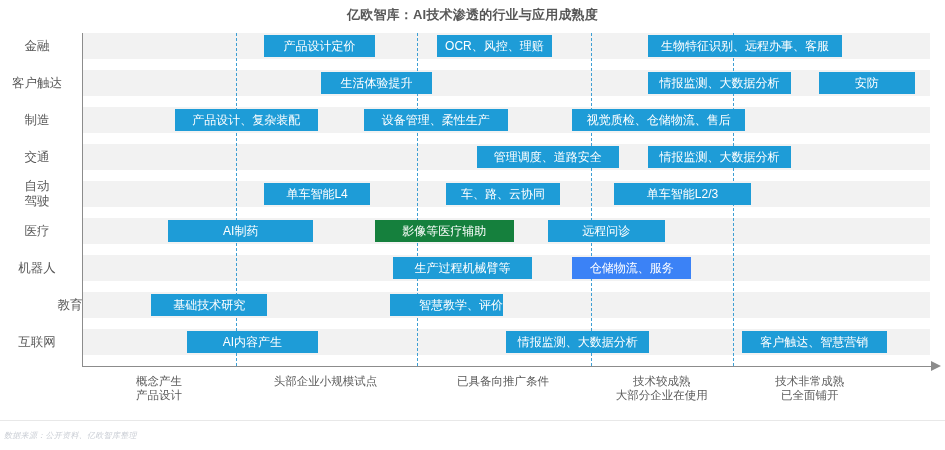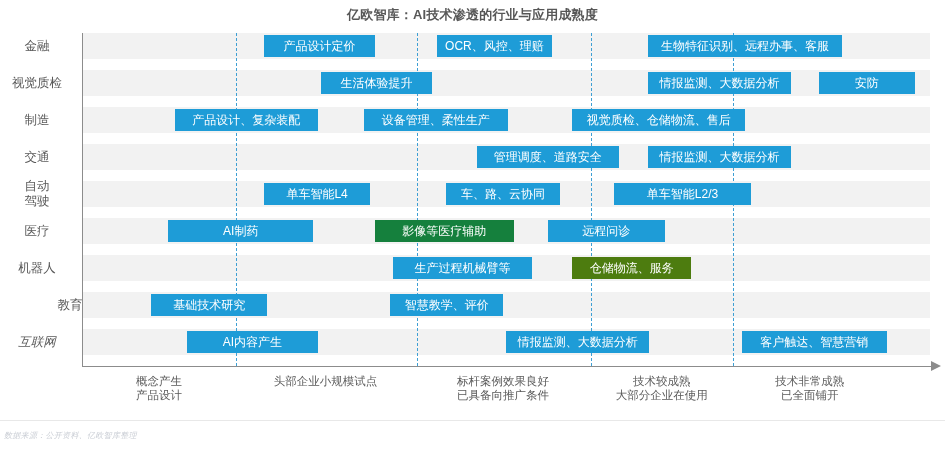--- a/index.html
+++ b/index.html
@@ -82,42 +82,42 @@
 
   <div class="axis-left"></div>
   <div class="axis-bottom"></div>
   <div class="axis-arrow"></div>
 
   <div id="rowlabels">
       <div class="row-label" style="top: 38.5px;">
         <div>金融</div>
       </div>
       <div class="row-label" style="top: 75.5px;">
-        <div>视觉质检</div>
+        <div>客户触达</div>
       </div>
       <div class="row-label" style="top: 112.5px;">
         <div>制造</div>
       </div>
       <div class="row-label" style="top: 149.5px;">
         <div>交通</div>
       </div>
       <div class="row-label" style="top: 179px;">
         <div>自动</div>
         <div>驾驶</div>
       </div>
       <div class="row-label" style="top: 223.5px;">
         <div>医疗</div>
       </div>
       <div class="row-label" style="top: 260.5px;">
         <div>机器人</div>
       </div>
       <div class="row-label" style="top: 297.5px; padding-left: 33px;">
         <div>教育</div>
       </div>
-      <div class="row-label" style="top: 334.5px; font-style: italic;">
+      <div class="row-label" style="top: 334.5px;">
         <div>互联网</div>
       </div>
     </div>
   <div id="bars">
       <div class="bar" style="left: 263.935px; width: 111.011px; top: 35px; background: rgb(30, 156, 215);">产品设计定价</div>
       <div class="bar" style="left: 436.618px; width: 115.636px; top: 35px; background: rgb(30, 156, 215);">OCR、风控、理赔</div>
       <div class="bar" style="left: 647.847px; width: 194.269px; top: 35px; background: rgb(30, 156, 215);">生物特征识别、远程办事、客服</div>
       <div class="bar" style="left: 320.982px; width: 111.011px; top: 72px; background: rgb(30, 156, 215);">生活体验提升</div>
       <div class="bar" style="left: 647.847px; width: 143.389px; top: 72px; background: rgb(30, 156, 215);">情报监测、大数据分析</div>
       <div class="bar" style="left: 818.989px; width: 95.5927px; top: 72px; background: rgb(30, 156, 215);">安防</div>
@@ -126,37 +126,36 @@
       <div class="bar" style="left: 572.298px; width: 172.684px; top: 109px; background: rgb(30, 156, 215);">视觉质检、仓储物流、售后</div>
       <div class="bar" style="left: 476.705px; width: 141.847px; top: 146px; background: rgb(30, 156, 215);">管理调度、道路安全</div>
       <div class="bar" style="left: 647.847px; width: 143.389px; top: 146px; background: rgb(30, 156, 215);">情报监测、大数据分析</div>
       <div class="bar" style="left: 263.935px; width: 106.385px; top: 183px; background: rgb(30, 156, 215);">单车智能L4</div>
       <div class="bar" style="left: 445.869px; width: 114.095px; top: 183px; background: rgb(30, 156, 215);">车、路、云协同</div>
       <div class="bar" style="left: 613.927px; width: 137.222px; top: 183px; background: rgb(30, 156, 215);">单车智能L2/3</div>
       <div class="bar" style="left: 168.342px; width: 144.931px; top: 220px; background: rgb(30, 156, 215);">AI制药</div>
       <div class="bar" style="left: 374.945px; width: 138.764px; top: 220px; background: #15803d;">影像等医疗辅助</div>
       <div class="bar" style="left: 547.629px; width: 117.178px; top: 220px; background: rgb(30, 156, 215);">远程问诊</div>
       <div class="bar" style="left: 393px; width: 138.764px; top: 257px; background: rgb(30, 156, 215);">生产过程机械臂等</div>
-      <div class="bar" style="left: 572.298px; width: 118.72px; top: 257px; background: #4d7c0f;">仓储物流、服务</div>
+      <div class="bar" style="left: 572.298px; width: 118.72px; top: 257px; background: #3b82f6;">仓储物流、服务</div>
       <div class="bar" style="left: 151.382px; width: 115.636px; top: 294px; background: rgb(30, 156, 215);">基础技术研究</div>
-      <div class="bar" style="left: 390.364px; width: 112.553px; top: 294px; background: rgb(30, 156, 215);">智慧教学、评价</div>
+      <div class="bar" style="left: 390.364px; width: 112.553px; top: 294px; background: rgb(30, 156, 215); text-align: right;">智慧教学、评价</div>
       <div class="bar" style="left: 186.844px; width: 131.055px; top: 331px; background: rgb(30, 156, 215);">AI内容产生</div>
       <div class="bar" style="left: 506px; width: 143.389px; top: 331px; background: rgb(30, 156, 215);">情报监测、大数据分析</div>
       <div class="bar" style="left: 741.898px; width: 144.931px; top: 331px; background: rgb(30, 156, 215);">客户触达、智慧营销</div>
     </div>
   <div id="stages">
       <div class="stage-label" style="left: 84.0909px; width: 150px;">
         <span>概念产生</span>
         <span>产品设计</span>
       </div>
       <div class="stage-label" style="left: 250.607px; width: 150px;">
         <span>头部企业小规模试点</span>
       </div>
       <div class="stage-label" style="left: 427.916px; width: 150px;">
-        <span>标杆案例效果良好</span>
         <span>已具备向推广条件</span>
       </div>
       <div class="stage-label" style="left: 586.724px; width: 150px;">
         <span>技术较成熟</span>
         <span>大部分企业在使用</span>
       </div>
       <div class="stage-label" style="left: 734.738px; width: 150px;">
         <span>技术非常成熟</span>
         <span>已全面铺开</span>
       </div>

